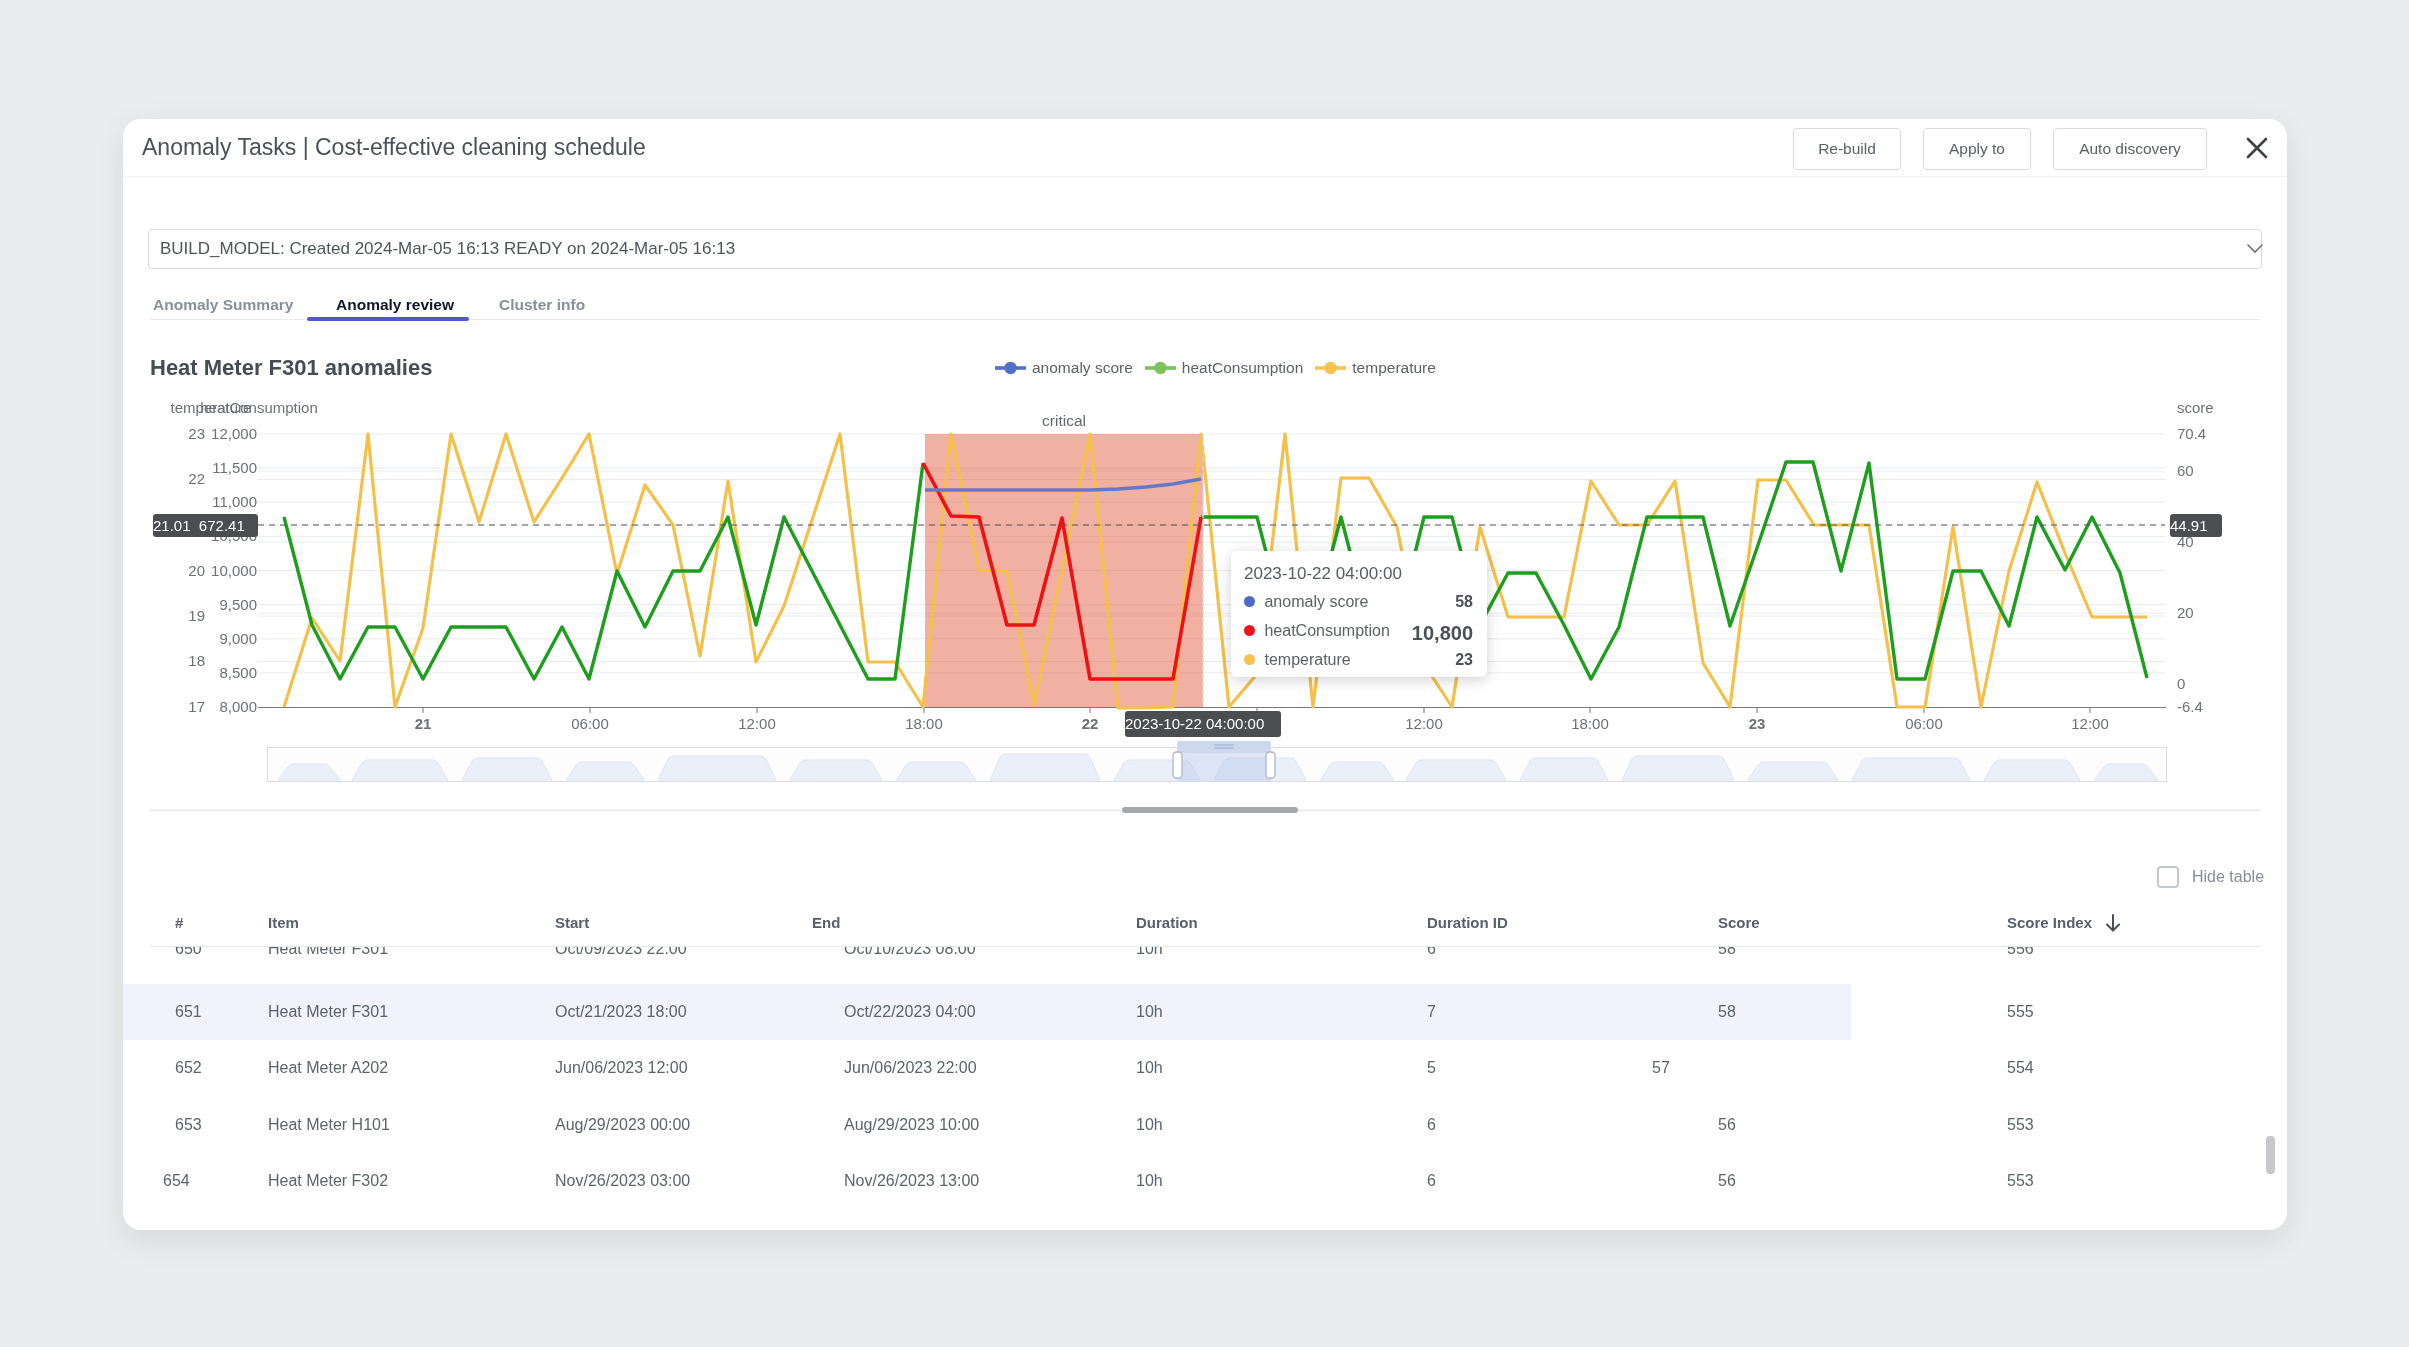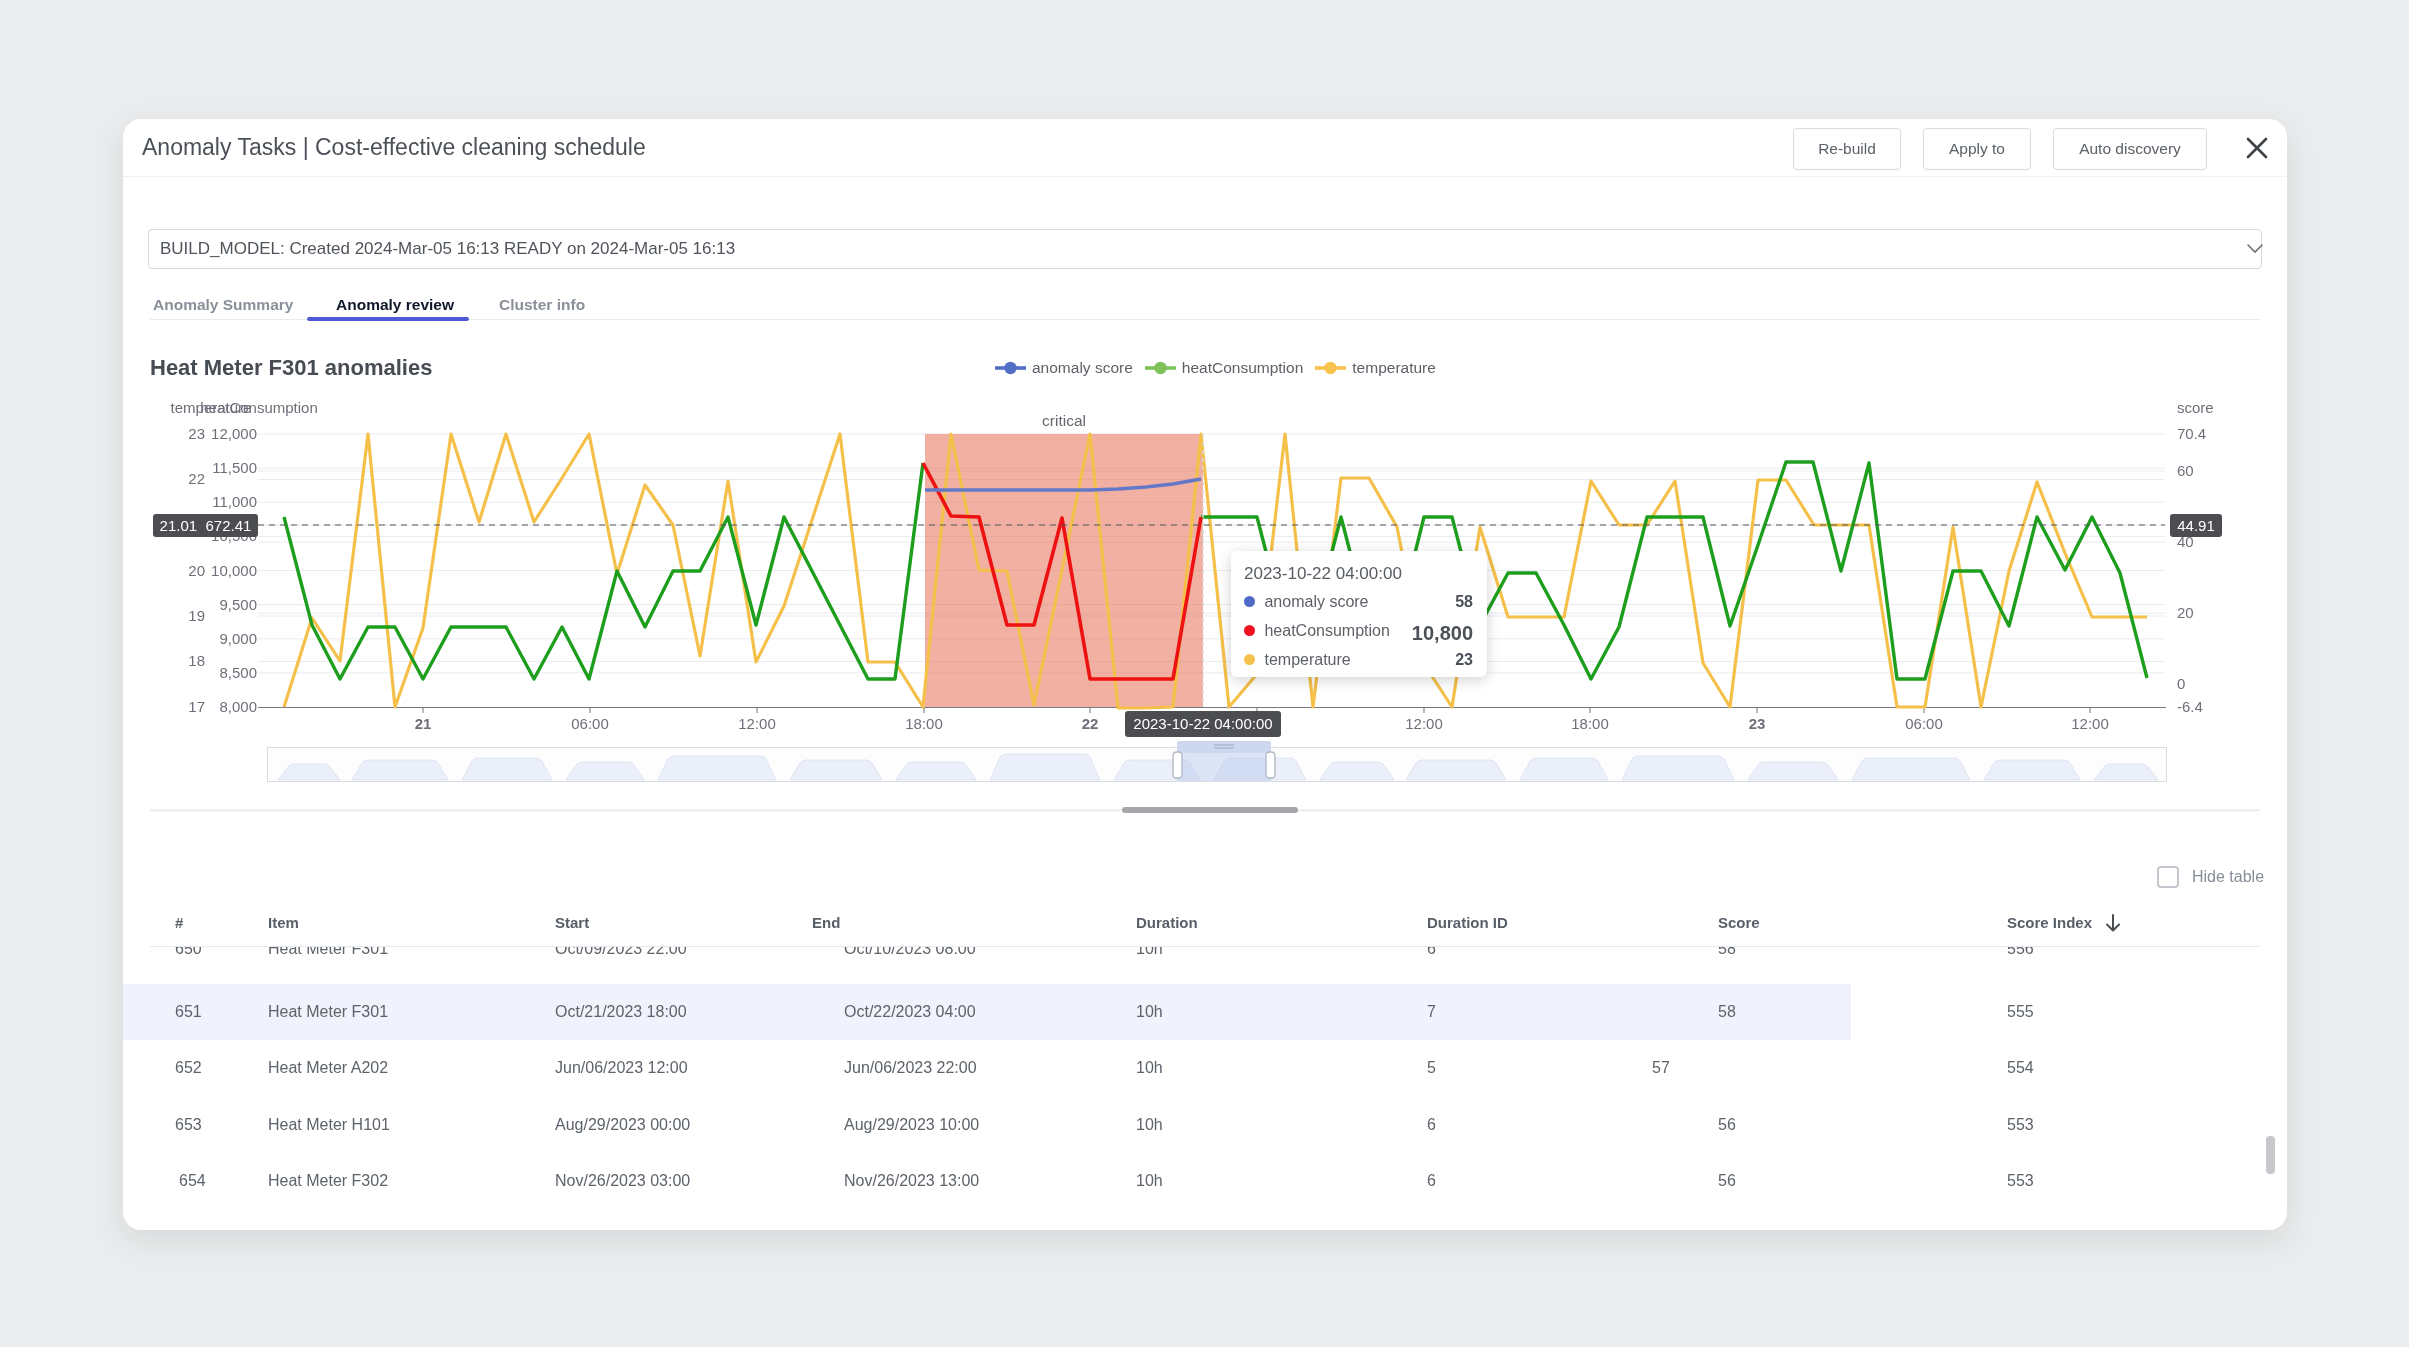--- a/index.html
+++ b/index.html
@@ -3,21 +3,21 @@
 <meta charset="utf-8">
 <style>
   * { margin:0; padding:0; box-sizing:border-box; }
   html,body { width:2409px; height:1347px; background:#ebeced; font-family:"Liberation Sans",sans-serif; position:relative; overflow:hidden; }
   .abs { position:absolute; }
   .card { position:absolute; left:123px; top:119px; width:2164px; height:1111px; background:#ffffff; border-radius:18px; box-shadow:0 10px 30px rgba(80,85,95,0.13); }
   .btn { position:absolute; top:128px; height:42px; background:#fff; border:1px solid #d8dade; border-radius:4px; color:#5b6167; font-size:15.5px; text-align:center; line-height:40px; }
   .tab { font-weight:bold; font-size:15.5px; color:#898f99; }
   .ylab { font-size:15px; fill:#6E7079; }
   .xlab { font-size:15px; fill:#6E7079; }
-  .ptr { position:absolute; background:#4c4d51; color:#fff; font-size:15px; border-radius:3px; text-align:center; }
+  .ptr { position:absolute; background:#4c4d51; color:#fff; font-size:15px; border-radius:3px; }
   .trow { position:absolute; left:0; width:1728px; height:56.5px; }
   .tcell { position:absolute; font-size:16px; color:#5d636b; top:19px; white-space:nowrap; }
 </style>
 </head>
 <body>
 <div class="card"></div>
 
 <div class="abs" style="left:142px; top:134px; font-size:23px; color:#4c5158;">Anomaly Tasks | Cost-effective cleaning schedule</div>
 <div class="btn" style="left:1793px; width:108px;">Re-build</div>
 <div class="btn" style="left:1923px; width:108px;">Apply to</div>
@@ -230,21 +230,21 @@
     <div class="tcell" style="left:52px;">653</div>
     <div class="tcell" style="left:145px;">Heat Meter H101</div>
     <div class="tcell" style="left:432px;">Aug/29/2023 00:00</div>
     <div class="tcell" style="left:721px;">Aug/29/2023 10:00</div>
     <div class="tcell" style="left:1013px;">10h</div>
     <div class="tcell" style="left:1304px;">6</div>
     <div class="tcell" style="left:1595px;">56</div>
     <div class="tcell" style="left:1884px;">553</div>
   </div>
   <div class="trow" style="top:206px;">
-    <div class="tcell" style="left:56px;">654</div>
+    <div class="tcell" style="left:40px;">654</div>
     <div class="tcell" style="left:145px;">Heat Meter F302</div>
     <div class="tcell" style="left:432px;">Nov/26/2023 03:00</div>
     <div class="tcell" style="left:721px;">Nov/26/2023 13:00</div>
     <div class="tcell" style="left:1013px;">10h</div>
     <div class="tcell" style="left:1304px;">6</div>
     <div class="tcell" style="left:1595px;">56</div>
     <div class="tcell" style="left:1884px;">553</div>
   </div>
 </div>
 

